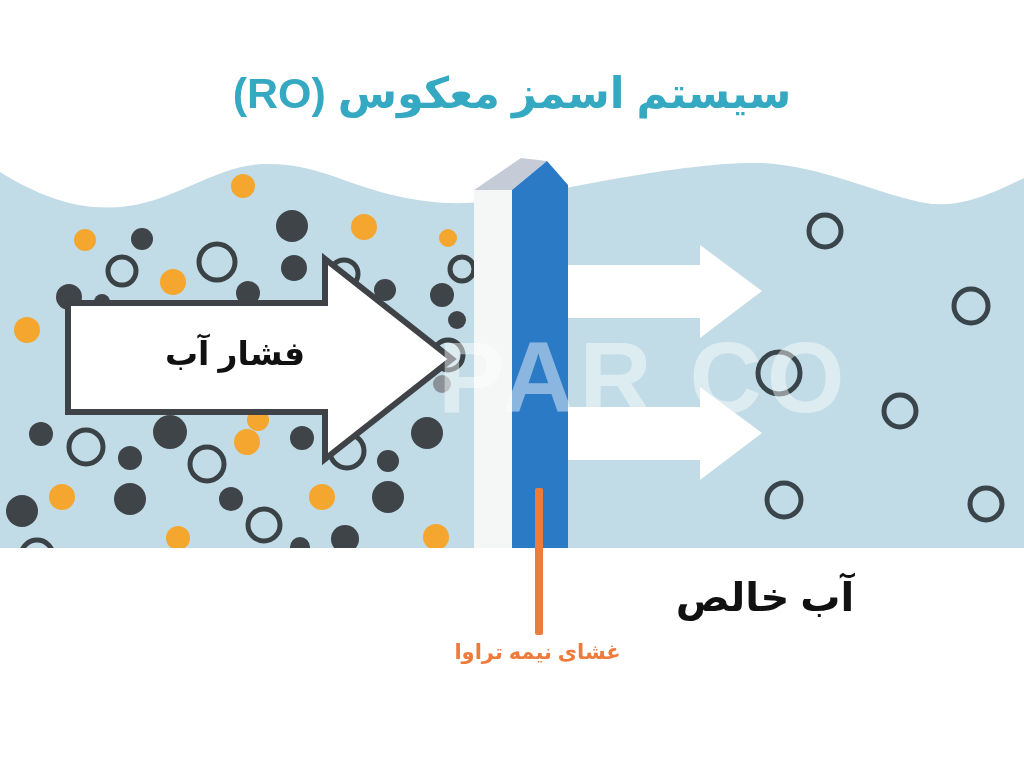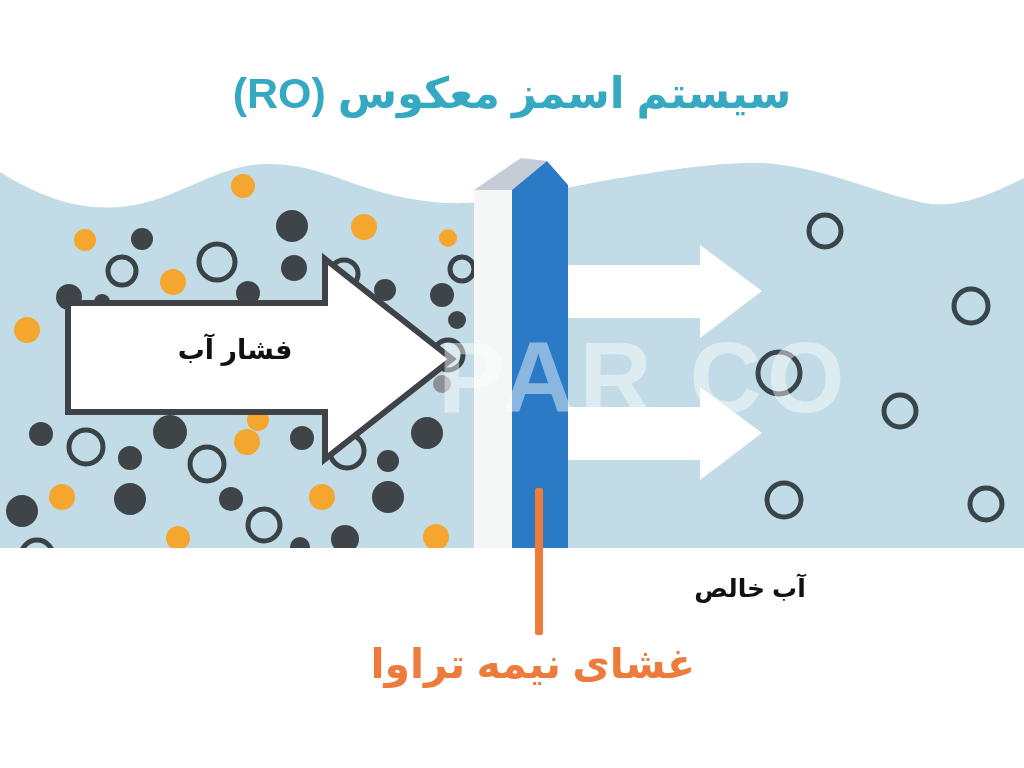--- a/index.html
+++ b/index.html
@@ -31,24 +31,24 @@
     text-align:right;
   }
   .lbl{
     position:absolute;
     font-weight:bold;
     color:#111111;
     text-align:center;
     direction:rtl;
     white-space:nowrap;
   }
-  .lbl-pressure{left:80px;top:334px;width:310px;font-size:27px;}
+  .lbl-pressure{left:80px;top:334px;width:310px;font-size:33px;}
   .lbl-salt{left:110px;top:574px;width:220px;font-size:32px;}
-  .lbl-pure{left:640px;top:574px;width:220px;font-size:25px;}
-  .lbl-membrane{left:380px;top:640px;width:315px;font-size:41px;color:#ed7b3c;}
+  .lbl-pure{left:655px;top:574px;width:220px;font-size:40px;}
+  .lbl-membrane{left:380px;top:640px;width:315px;font-size:21px;color:#ed7b3c;}
   .pointer-line{
     position:absolute;left:535px;top:488px;
     width:8px;height:147px;
     background:#ed7b3c;
     border-radius:2px;
   }
 </style>
 </head>
 <body>
 

